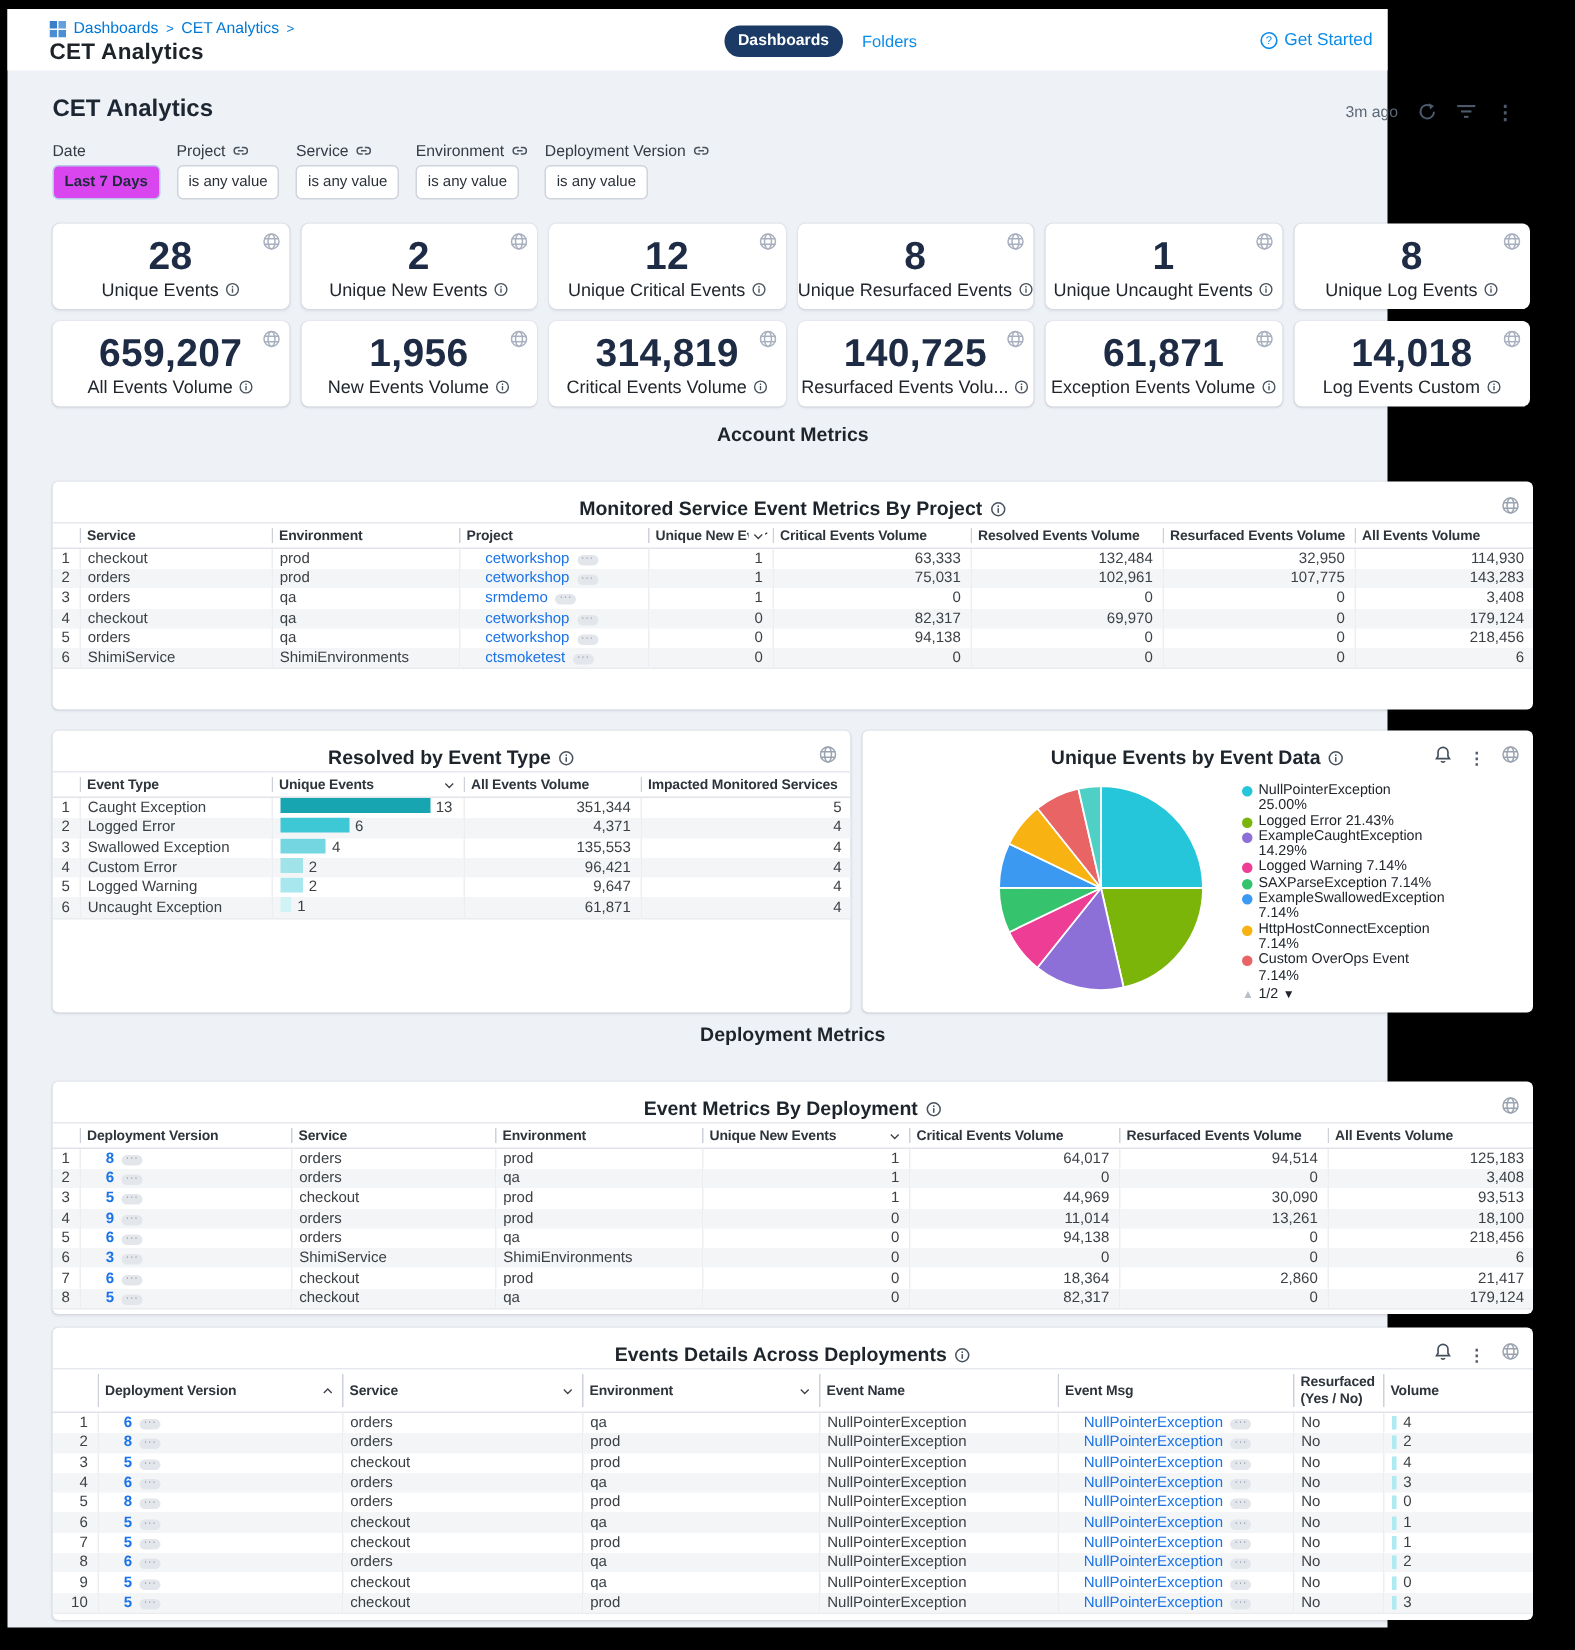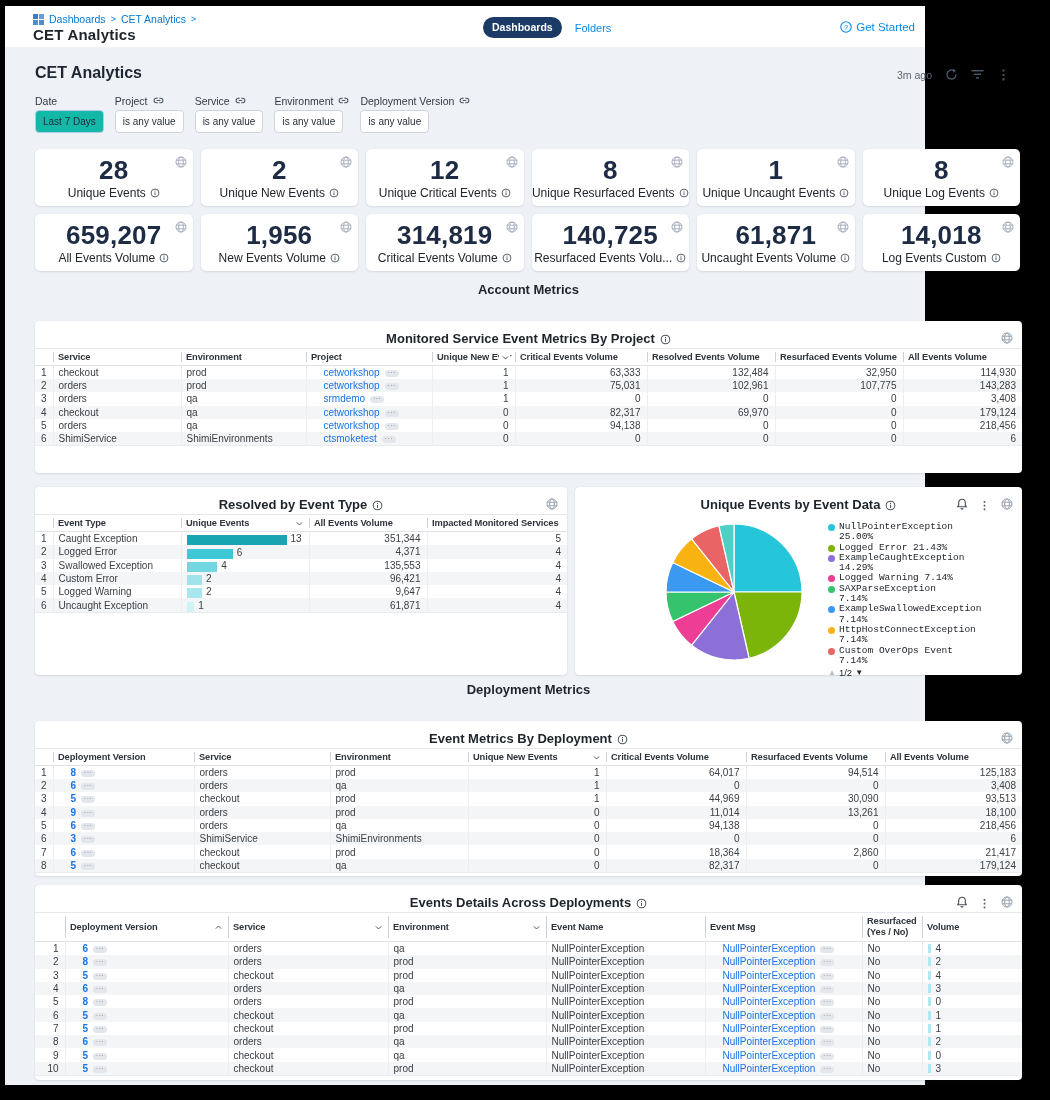--- a/index.html
+++ b/index.html
@@ -21,21 +21,21 @@
   .dash-title { position:absolute; left:30px; top:17px; font-size:16px; font-weight:600; color:#1d2733; }
   .dash-meta { position:absolute; right:26px; top:20px; display:flex; align-items:center; gap:13px; color:#4d5a6b; }
   .dash-meta .ago { font-size:10.5px; color:#5c6875;margin-left:44px; }
   .kebab { font-size:13px; color:#4d5a6b; font-weight:700; letter-spacing:0; }
 
   
   .filters { position:absolute; left:30px; top:47px; display:flex; gap:11px; align-items:flex-start; }
   .fgroup { display:flex; flex-direction:column; }
   .flabel { display:flex; align-items:center; gap:5px; font-size:10.5px; color:#343b44; height:13px; margin-bottom:3px; }
   .fbtn { height:23px; border-radius:4px; border:1px solid #ced3dc; background:#fff; font-size:10px; color:#2a3039; padding:0 7px; align-self:flex-start; display:flex; align-items:center; justify-content:center; white-space:nowrap; font-family:inherit; }
-  .fbtn.active { background:#14b8a6; border-color:#b5c9ea; color:#1e2a3c; font-weight:400; }
+  .fbtn.active { background:#d946ef; border-color:#b5c9ea; color:#1e2a3c; font-weight:700; }
 
   
   .cards { position:absolute; left:30px; top:102px; width:985px; display:grid; grid-template-columns:repeat(6,1fr); gap:8px; }
   .card { position:relative; height:57px; background:#fff; border-radius:5px; box-shadow:0 1px 2px rgba(25,39,62,.10), 0 0 1px rgba(25,39,62,.12); text-align:center; }
   .card .globe { position:absolute; right:6px; top:5px; }
   .card-value { margin-top:7px; font-size:26px; line-height:28px; font-weight:600; color:#1e2b45; letter-spacing:.2px; }
   .card-label { display:flex; justify-content:center; align-items:center; gap:4px; font-size:12px; color:#21262c; line-height:14px; margin-top:2px; }
 
   .section-title { position:absolute; left:30px; width:987px; text-align:center; font-size:13px; font-weight:700; color:#1d242b; }
 
@@ -55,32 +55,32 @@
   .tbl th .sort { position:absolute; right:5px; top:50%; margin-top:-4px; background:#fff; padding-left:2px; }
   .tbl td { height:13.3px; line-height:13px; padding:0 5px; white-space:nowrap; overflow:hidden; }
   .tbl td:not(:first-child) { border-left:1px solid #eceef1; }
   .tbl td.rownum { text-align:right; padding-right:6px; border-left:none; color:#3b4045; }
   .tbl td.c-num { text-align:right; padding-right:6px; }
   .tbl tbody tr:nth-child(even) { background:#f4f5f7; }
   .tbl tbody { border-bottom:1px solid #e9ebee; }
   .tbl a { color:#1a73e8; text-decoration:none;padding-left:12px; }
   .tbl a.vlink { font-weight:700; }
   .pill { display:inline-block; vertical-align:1px; background:#e3e6eb; border-radius:5px; width:14px; height:7px; line-height:6px; text-align:center; font-size:7px; letter-spacing:.5px; color:#8894a8; margin-left:5px; }
-  .barcell { display:flex; align-items:flex-end; height:13.3px; }
+  .barcell { display:flex; align-items:flex-start; height:13.3px; }
   .bar { height:10px; flex:none; }
   .bar-label { margin-left:4px; }
   .volcell { display:flex; align-items:center; height:13.3px; }
   .vtick { width:3px; height:9px; background:#aeeaf2; margin-right:5px; flex:none; }
 
   
   .pie-svg { position:absolute; left:0; top:0; }
   .legend { position:absolute; left:253px; top:35px; width:190px; }
   .legend-item { display:flex; }
   .legend-dot { width:7px; height:7px; border-radius:50%; margin:2px 4px 0 0; flex:none; }
-  .legend-txt { width:121px; font-size:9.5px; line-height:10.3px; color:#21262c;font-family:Liberation Mono, monospace; }
+  .legend-txt { width:121px; font-size:9.5px; line-height:10.3px; color:#21262c; }
   .legend-pager { display:flex; align-items:center; gap:3px; font-size:9px; color:#21262c; margin-top:1px; }
   .pg-up { color:#b9bfc9; font-size:8px; }
   .pg-dn { color:#21262c; font-size:8px; }
   .pg-num { font-size:9.5px; }
 </style>
 </head>
 <body>
 
 <div class="app">
 
@@ -373,21 +373,21 @@
         </div>
         <div class="card">
           <span class="globe"><svg width="12" height="12" viewBox="0 0 12 12">
               <circle cx="6" cy="6" r="5" fill="none" stroke="#a8b0bf" stroke-width="1"></circle>
       <ellipse cx="6" cy="6" rx="2.3" ry="5" fill="none" stroke="#a8b0bf" stroke-width="1"></ellipse>
       <line x1="1" y1="4.2" x2="11" y2="4.2" stroke="#a8b0bf" stroke-width="1"></line>
       <line x1="1" y1="7.8" x2="11" y2="7.8" stroke="#a8b0bf" stroke-width="1"></line>
             </svg></span>
           <div class="card-value">61,871</div>
           <div class="card-label">
-            <span>Uncaught Events Volume</span>
+            <span>Exception Events Volume</span>
             <span style="display: inline-flex;">
               <svg width="10" height="10" viewBox="0 0 12 12">
                 <circle cx="6" cy="6" r="4.7" fill="none" stroke="#4a545e" stroke-width="1.1"></circle>
       <rect x="5.45" y="5.2" width="1.1" height="3.4" fill="#4a545e"></rect>
       <rect x="5.45" y="3.2" width="1.1" height="1.2" fill="#4a545e"></rect>
               </svg>
             </span>
           </div>
         </div>
         <div class="card">

